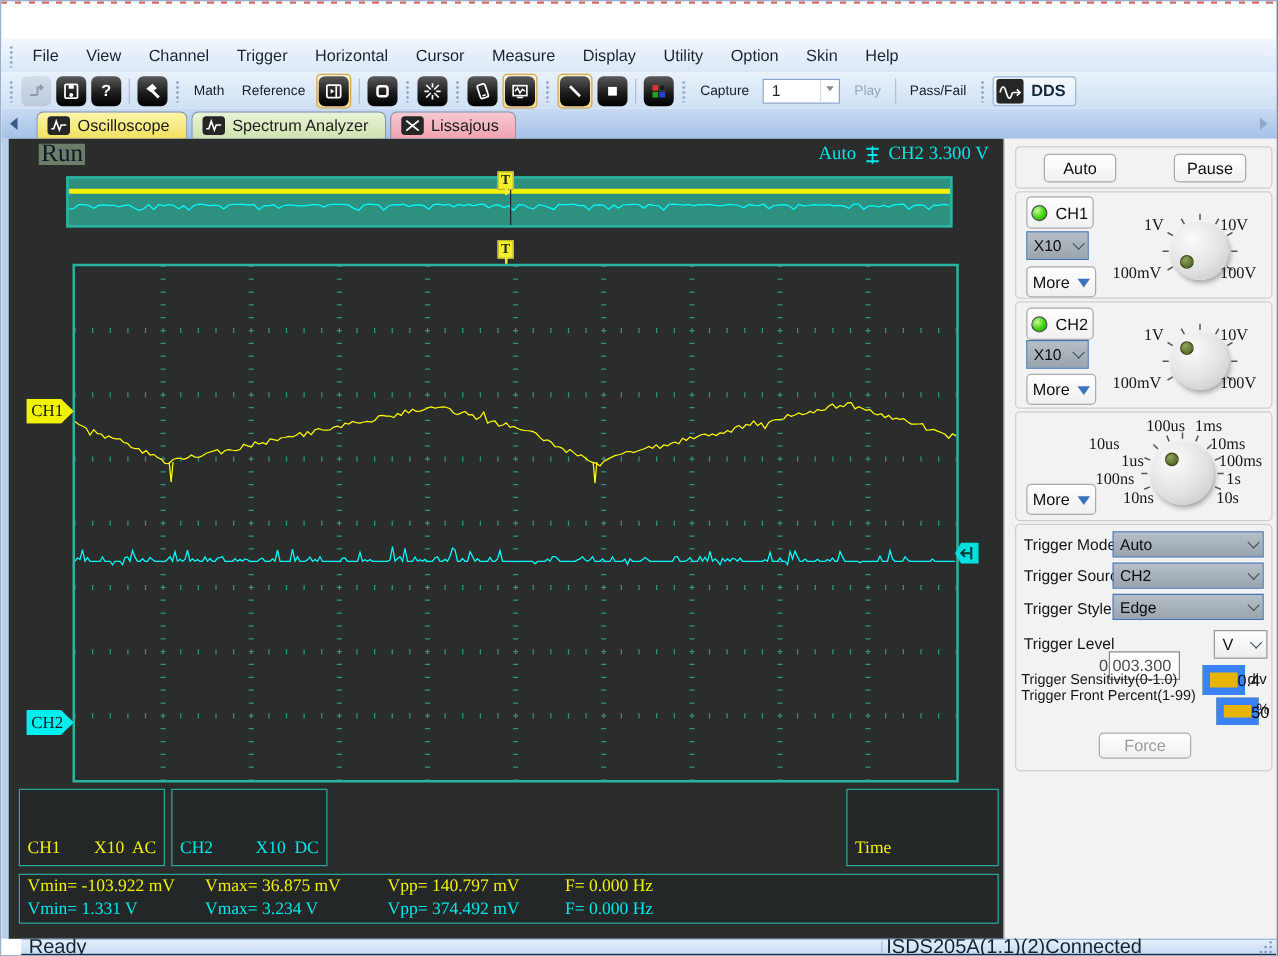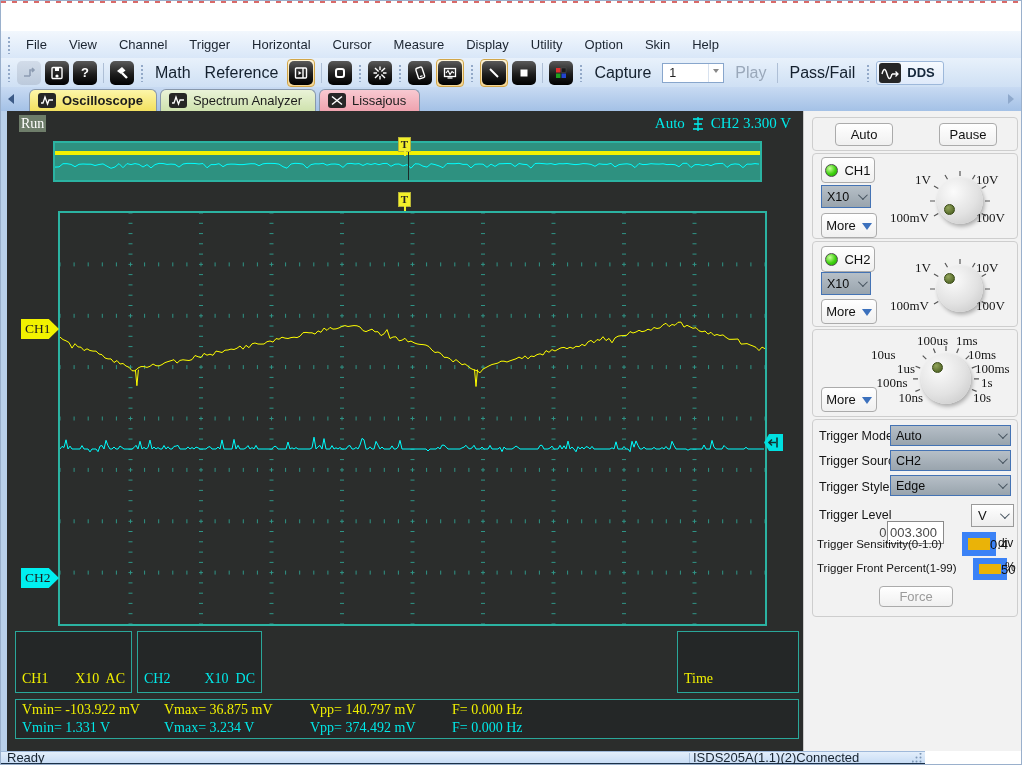--- a/index.html
+++ b/index.html
@@ -15,40 +15,40 @@
 .menubar{position:absolute;top:30px;left:0;right:0;height:27px;background:linear-gradient(#f2f7fd,#d9e7f8);display:flex;align-items:center;padding-left:2px}
 .mgrip{width:4px;height:18px;margin:0 4px;background-image:radial-gradient(circle,#93a9c8 1px,transparent 1.2px);background-size:4px 4px}
 .menu-item{padding:4px 11px;font-size:13px;color:#1b2430}
 
 .toolbar{position:absolute;top:57px;left:0;right:0;height:29px;background:linear-gradient(#e8f1fb,#cfe0f4);display:flex;align-items:center;padding-left:2px}
 .tb{width:24px;height:24px;margin:0 2px;border-radius:5px;background:linear-gradient(#5a5a5a 0%,#1d1d1d 55%,#000);display:flex;align-items:center;justify-content:center;color:#fff;font-size:13px;font-weight:bold}
 .tb.dis{background:linear-gradient(#d2dce9,#bccadc);color:#8d9cb2}
 .tg{padding:1px;border:1px solid #d2a648;border-radius:4px;background:linear-gradient(#fdf4d8,#f4d593);margin:0 2px;display:flex}
 .tg .tb{margin:0}
 .tsep{width:1px;height:20px;background:#aebfd6;margin:0 4px}
-.ttext{font-size:16px;color:#14202e;padding:0 7px}
+.ttext{font-size:11px;color:#14202e;padding:0 7px}
 .combo{width:62px;height:20px;background:#fff;border:1px solid #88a6cc;display:flex;align-items:center;font-size:12.5px;padding-left:6px;color:#222;margin:0 4px}
 .carrow{margin-left:auto;width:15px;height:100%;display:flex;align-items:center;justify-content:center;border-left:1px solid #d8e2ef}
 .carrow i{width:0;height:0;border:3.5px solid transparent;border-top:4.5px solid #888}
 .play{color:#9aa8ba}
 .ddsbtn{display:flex;align-items:center;gap:6px;border:1px solid #9db8da;border-radius:3px;padding:1px 8px 1px 2px;background:linear-gradient(#f6fafe,#dfeafa);font-weight:bold;font-size:13px;color:#16283c;margin-left:2px}
 
 .tabbar{position:absolute;top:86px;left:0;right:0;height:24px;background:linear-gradient(#c8daf2,#a4c1e6);display:flex;align-items:flex-end;padding-left:28px}
 .tnav{position:absolute;top:7px;width:0;height:0;border:5px solid transparent}
 .tnav.l{left:7px;border-right:6px solid #3c5a86;border-left:none}
 .tnav.r{right:7px;border-left:6px solid #8fa9cc;border-right:none}
 .tab{height:22px;display:flex;align-items:center;gap:6px;padding:0 13px 0 8px;font-size:13px;color:#1c1c1c;border:1px solid #8898ac;border-bottom:none;border-radius:6px 6px 0 0;margin-right:3px}
-.tab.osc{background:linear-gradient(#fdf6a9,#f2e05f);font-weight:bold}
+.tab.osc{background:linear-gradient(#fdf6a9,#f2e05f);font-weight:normal}
 .tab.spec{background:linear-gradient(#eaf3d8,#cfe2ae)}
 .tab.lis{background:linear-gradient(#f8c9d1,#efa3af)}
 .ticon{width:18px;height:15px;background:#262626;border-radius:3px;display:flex;align-items:center;justify-content:center}
 
 .main{position:absolute;top:110px;left:0;width:1022px;height:640px;background:#b9d0ea}
 .scope{position:absolute;left:6px;top:0;width:796px;height:640px;background:#2b2d2c;font-family:"Liberation Serif",serif}
-.run{position:absolute;left:12px;top:4px;font-size:14px;color:#ffffff;background:#6e7d6a;padding:0 2px;line-height:17px}
+.run{position:absolute;left:24px;top:4px;font-size:20px;color:#0f172a;background:#6e7d6a;padding:0 2px;line-height:17px}
 .shead{position:absolute;right:12px;top:4px;display:flex;align-items:center;gap:7px;color:#00e8e8;font-size:15px}
 .ovwrap{position:absolute;left:46px;top:30px;width:709px;height:41px;border:2px solid #2bb3a2;background:#2e9180}
 .tmk{position:absolute;width:13px;height:15px;background:#f2ef2a;border:1px solid #b9b637;display:flex;align-items:center;justify-content:center;z-index:5}
 .tmk i{font-style:normal;font-weight:bold;font-size:11px;color:#222;font-family:"Liberation Serif",serif;line-height:11px}
 .tmk::after{content:"";position:absolute;top:100%;left:5px;width:2px;height:5px;background:#f2ef2a}
 .gridwrap{position:absolute;left:51px;top:100px;width:709px;height:415px;border:2px solid #2bb3a2;background:#2b2d2c}
 .flag{position:absolute;width:38px;height:20px;font-size:13.5px;color:#1c1c1c;display:flex;align-items:center;padding-left:4px;clip-path:polygon(0 0,73% 0,100% 50%,73% 100%,0 100%);font-family:"Liberation Serif",serif}
 .rbox{position:absolute;top:520px;height:62px;background:#242727;border:1px solid #2aa79a;font-size:14px;padding:2px 6px;line-height:18px;white-space:pre}
 .rb-y{color:#f0f000}
 .rb-c{color:#00e8e8}
@@ -67,21 +67,21 @@
 .knob{position:absolute;border-radius:50%;background:radial-gradient(circle at 36% 30%,#fbfbfb,#e2e2e2 55%,#c3c3c3);box-shadow:1.5px 2.5px 4px rgba(0,0,0,.3)}
 .kdot{position:absolute;width:11px;height:11px;border-radius:50%;background:radial-gradient(circle at 35% 30%,#93a55c,#5a6e2d 70%,#46571f);border:1px solid #394a16}
 .klabel{position:absolute;font-family:"Liberation Serif",serif;font-size:13px;color:#161616;white-space:nowrap}
 .kticks{position:absolute;pointer-events:none}
 .tlabel{position:absolute;font-size:12px;color:#151515;white-space:nowrap}
 .tinput{position:absolute;background:#fff;border:1px solid #8a8a8a;font-size:13px;color:#4a4a4a;display:flex;align-items:center;justify-content:flex-end;padding:0 6px;white-space:pre}
 .vsel{position:absolute;background:linear-gradient(#fff,#ededed);border:1px solid #9a9a9a;display:flex;align-items:center;font-size:13px;color:#111;padding:0 6px}
 .ninput{position:absolute;background:#eab308;border:6px solid #3b82f6;font-size:13px;color:#111;display:flex;align-items:center;padding-left:22px}
 .force{color:#9b9b9b}
 
-.statusbar{position:absolute;left:0;top:750px;width:924px;height:15px;background:linear-gradient(#e3eefb,#c8ddf5);border-top:1px solid #9fb9da;border-bottom:3px solid #1c3148;font-size:13px;color:#16222e}
+.statusbar{position:absolute;left:16px;top:750px;width:1004px;height:15px;background:linear-gradient(#e3eefb,#c8ddf5);border-top:1px solid #9fb9da;border-bottom:3px solid #1c3148;font-size:16px;color:#16222e}
 .sb{position:absolute;top:0;line-height:11px}
 .ssep{position:absolute;left:688px;top:1px;width:1px;height:10px;background:#a9c0dc}
 </style>
 </head>
 <body>
 
 <div class="app">
   <div class="redline"></div>
 
 
@@ -416,21 +416,21 @@
         <span class="tinput" style="left:74px;top:101px;width:57px;height:23px"><span>0 003.300</span></span>
         <span class="vsel" style="left:158px;top:84px;width:43px;height:23px">
             <span>V</span>
             <span class="chev"></span>
           </span>
         <span class="tlabel" style="left:4px;top:118px;font-size:11.5px">Trigger Sensitivity(0-1.0)</span>
         <span class="ninput" style="left:149px;top:112px;width:32px;height:24px">
             <span>0.4</span>
           </span>
         <span class="tlabel" style="left:185px;top:116px">div</span>
-        <span class="tlabel" style="left:4px;top:142px;font-size:11.5px">Trigger Front Percent(1-99)</span>
+        <span class="tlabel" style="left:4px;top:131px;font-size:11.5px">Trigger Front Percent(1-99)</span>
         <span class="ninput" style="left:160px;top:138px;width:28px;height:22px">
             <span>50</span>
           </span>
         <span class="tlabel" style="left:192px;top:140px">%</span>
         <span class="btn force" style="left:66px;top:166px;width:74px;height:21px">
             <span>Force</span>
           </span>
       </div>
     </div>
   </div>

